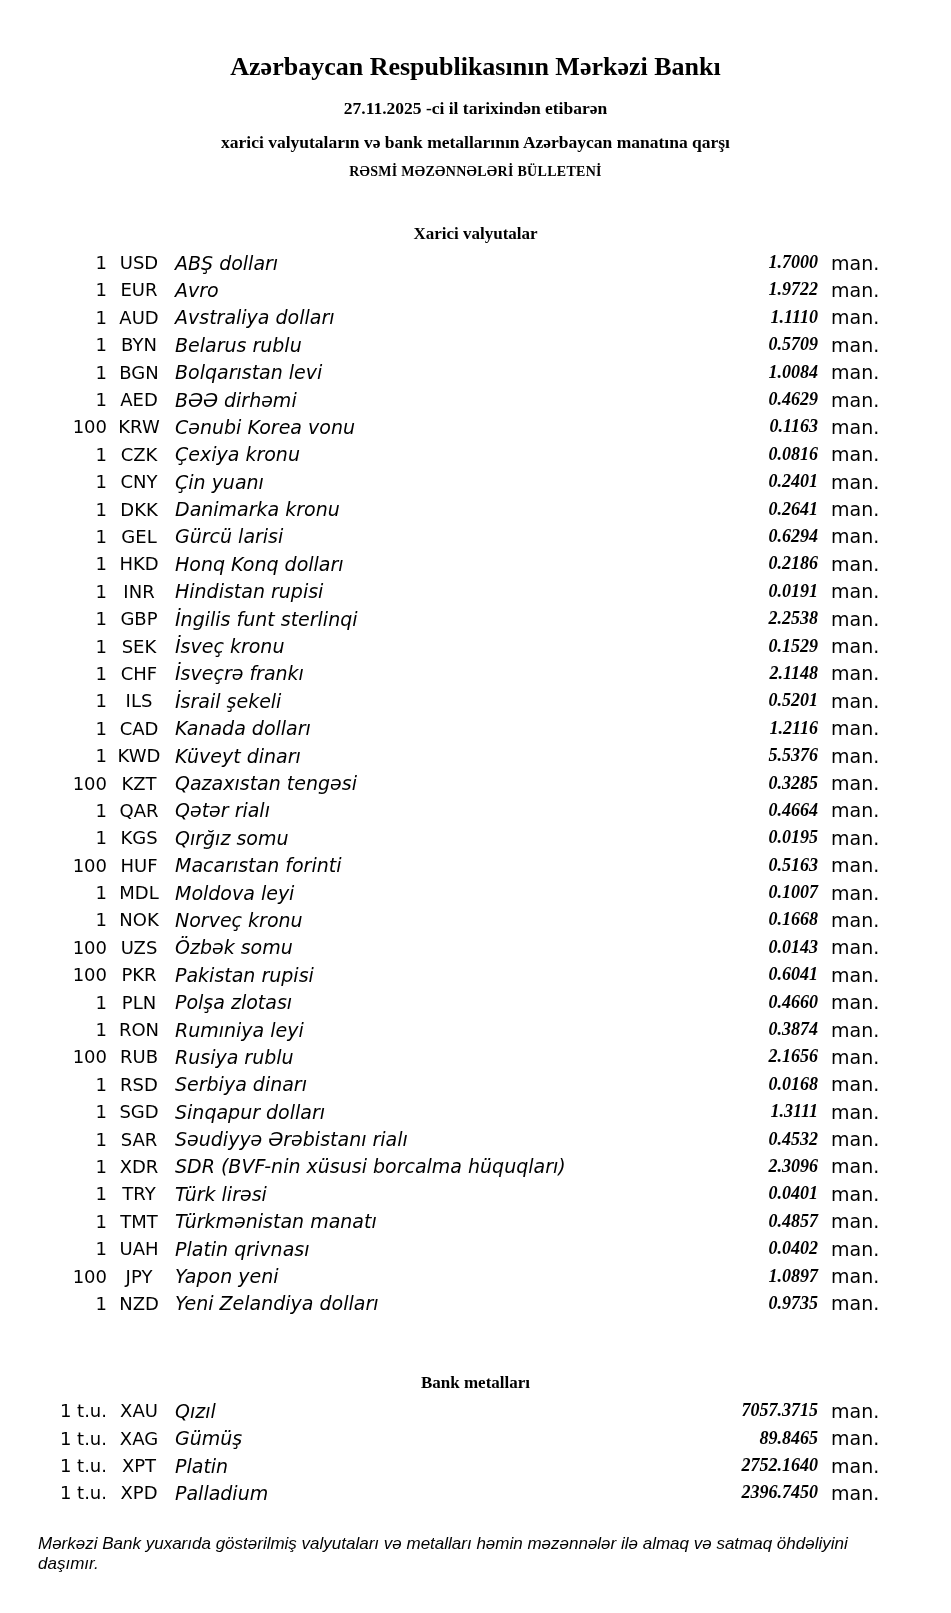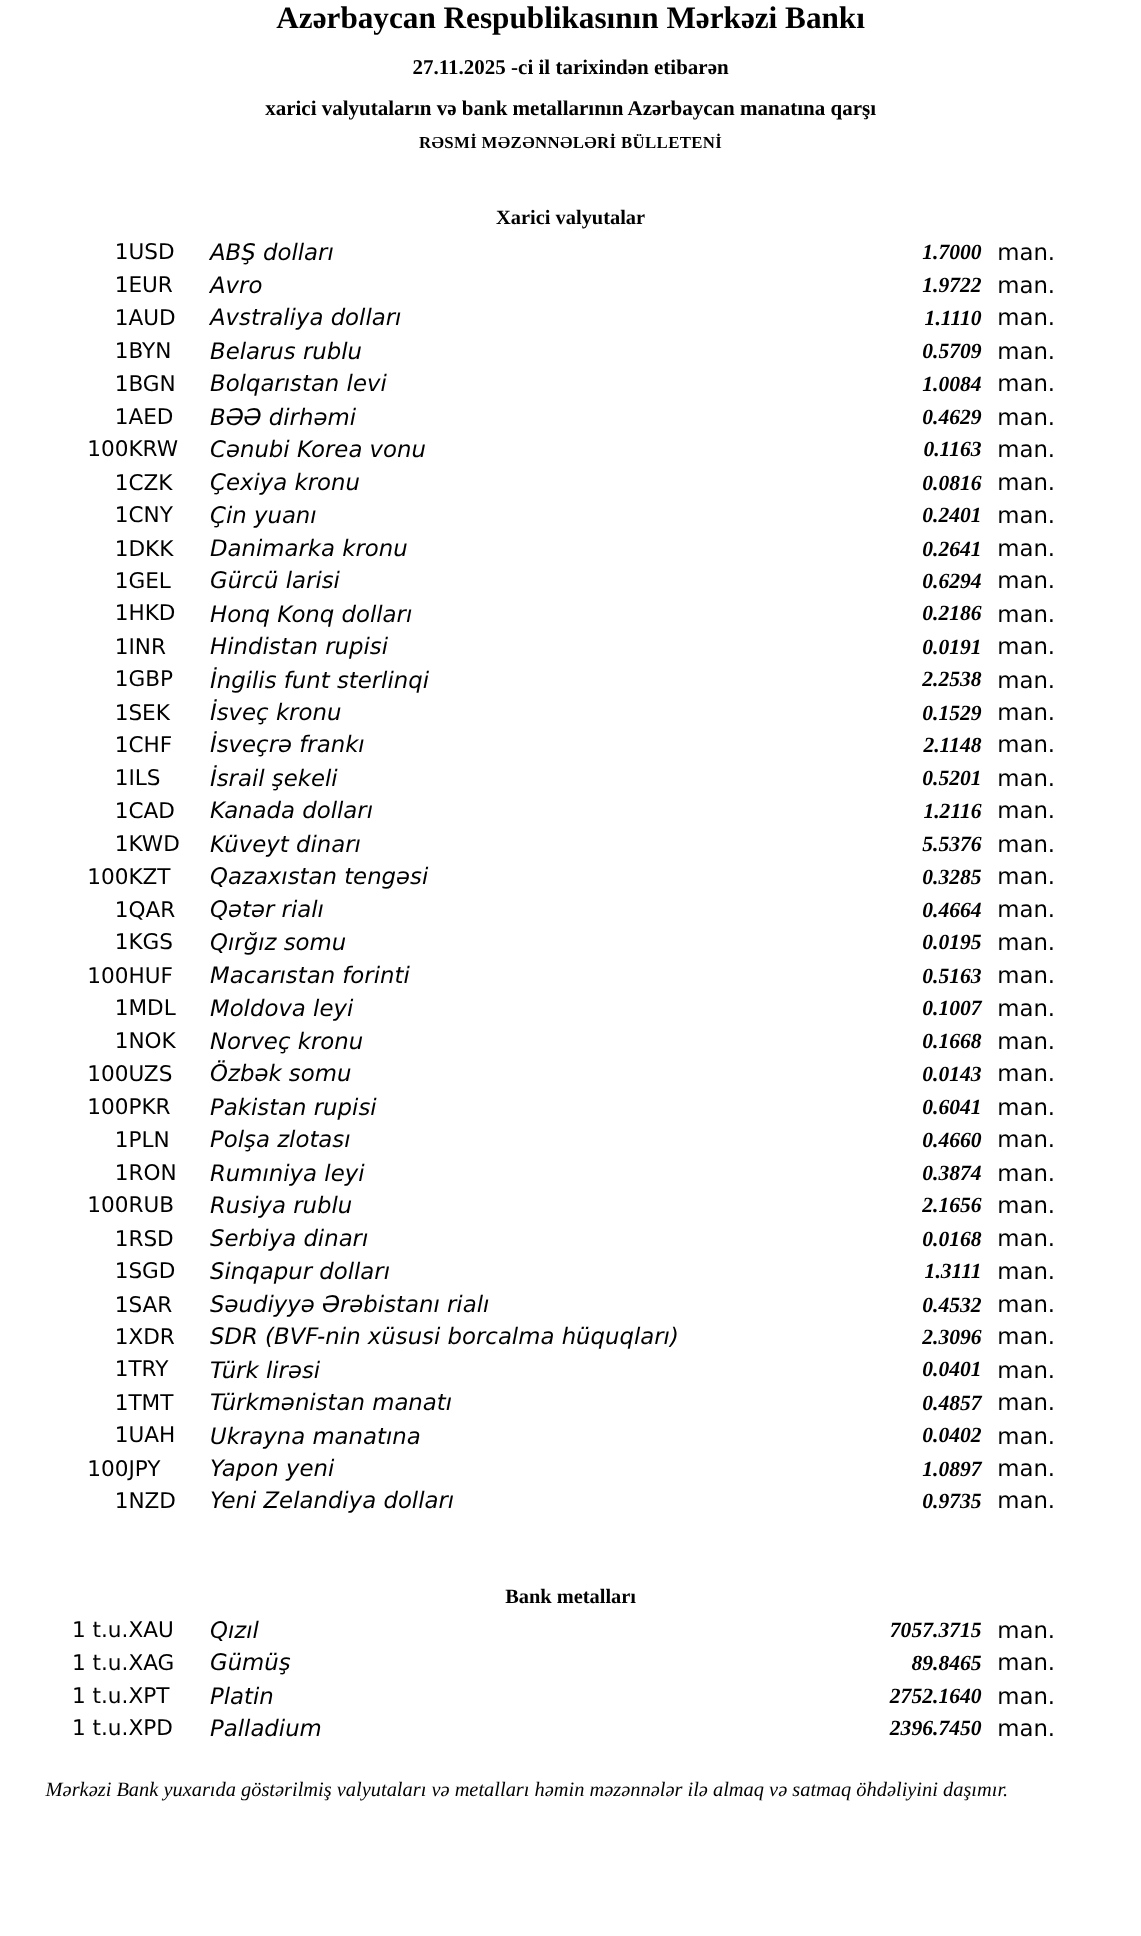--- a/index.html
+++ b/index.html
@@ -10,20 +10,21 @@
   }
   .page {
     position: relative;
     width: 951px;
     height: 1613px;
     background: #ffffff;
     overflow: hidden;
   }
 
   .bank-title {
+    padding-top: 52px;
     text-align: center;
     font-family: "Liberation Serif", serif;
     font-weight: bold;
     font-size: 26px;
     line-height: 1.15;
   }
   .date-line {
     margin-top: 16px;
     text-align: center;
     font-family: "Liberation Serif", serif;
@@ -63,21 +64,21 @@
     height: 27.4px;
     align-items: center;
     font-family: "DejaVu Sans", sans-serif;
   }
   .cell-qty {
     text-align: right;
     font-size: 18px;
     white-space: nowrap;
   }
   .cell-code {
-    text-align: left;
+    text-align: center;
     font-size: 18px;
   }
   .cell-name {
     padding-left: 4px;
     font-size: 19px;
     white-space: nowrap;
     font-style: italic;
   }
   .cell-rate {
     text-align: right;
@@ -87,21 +88,21 @@
     font-size: 18px;
   }
   .cell-unit {
     padding-left: 13px;
     font-size: 19px;
   }
   .disclaimer {
     margin-top: 27px;
     margin-left: 38px;
     margin-right: 40px;
-    font-family: Liberation Serif, serif;
+    font-family: Liberation Sans, sans-serif;
     font-style: italic;
     font-size: 17px;
   }
 </style>
 </head>
 <body>
 
 <div class="page">
 
   <div class="bank-title">Azərbaycan Respublikasının Mərkəzi Bankı</div>
@@ -399,21 +400,21 @@
     <span class="cell-qty">1</span>
     <span class="cell-code">TMT</span>
     <span class="cell-name">Türkmənistan manatı</span>
     <span class="cell-rate">0.4857</span>
     <span class="cell-unit">man.</span>
   </div>
 
   <div class="rate-row">
     <span class="cell-qty">1</span>
     <span class="cell-code">UAH</span>
-    <span class="cell-name">Ukrayna manatına</span>
+    <span class="cell-name">Platin qrivnası</span>
     <span class="cell-rate">0.0402</span>
     <span class="cell-unit">man.</span>
   </div>
 
   <div class="rate-row">
     <span class="cell-qty">100</span>
     <span class="cell-code">JPY</span>
     <span class="cell-name">Yapon yeni</span>
     <span class="cell-rate">1.0897</span>
     <span class="cell-unit">man.</span>

